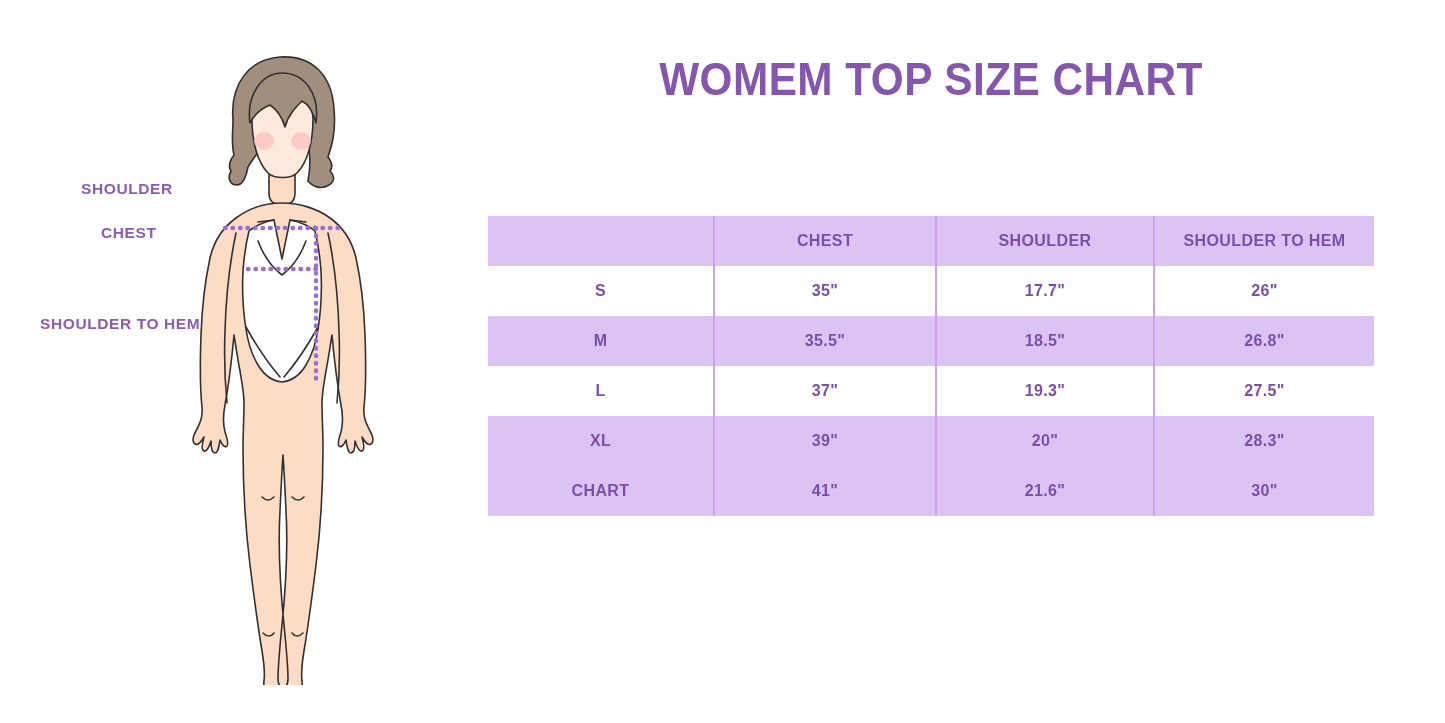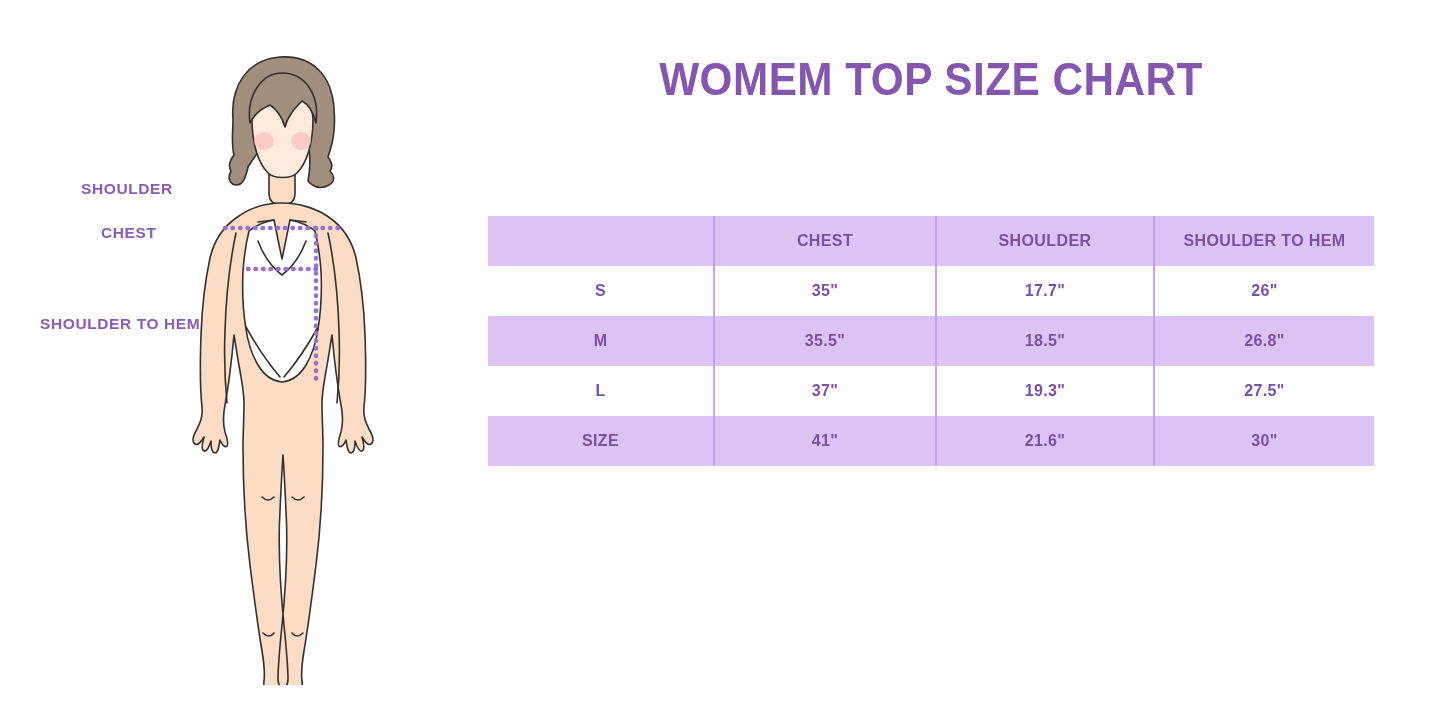--- a/index.html
+++ b/index.html
@@ -247,21 +247,27 @@
         <td>18.5"</td>
         <td>26.8"</td>
       </tr>
       <tr class="row-plain">
         <td>L</td>
         <td>37"</td>
         <td>19.3"</td>
         <td>27.5"</td>
       </tr>
       <tr class="row-shade">
-        <td>SIZE</td>
+        <td>XL</td>
+        <td>39"</td>
+        <td>20"</td>
+        <td>28.3"</td>
+      </tr>
+      <tr class="row-shade">
+        <td>CHART</td>
         <td>41"</td>
         <td>21.6"</td>
         <td>30"</td>
       </tr>
     </tbody>
   </table>
 
 </div>
 
 </body></html>

